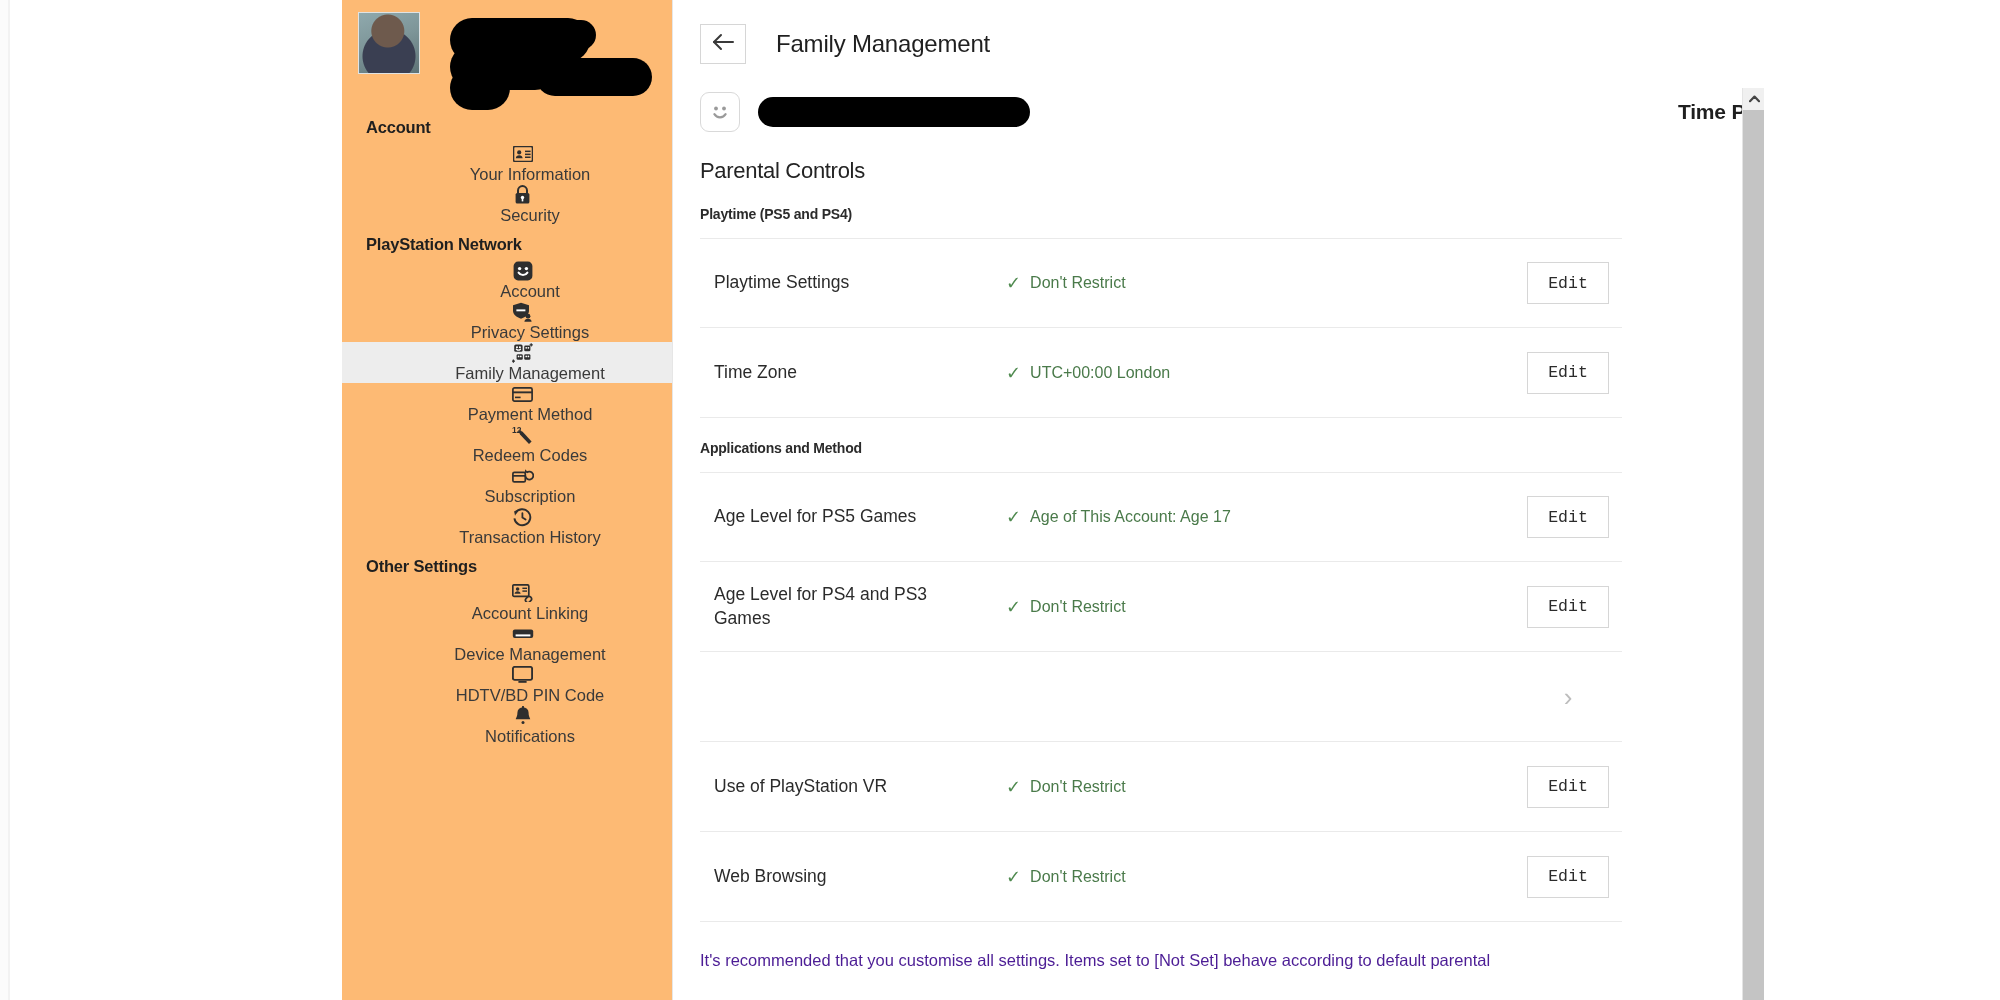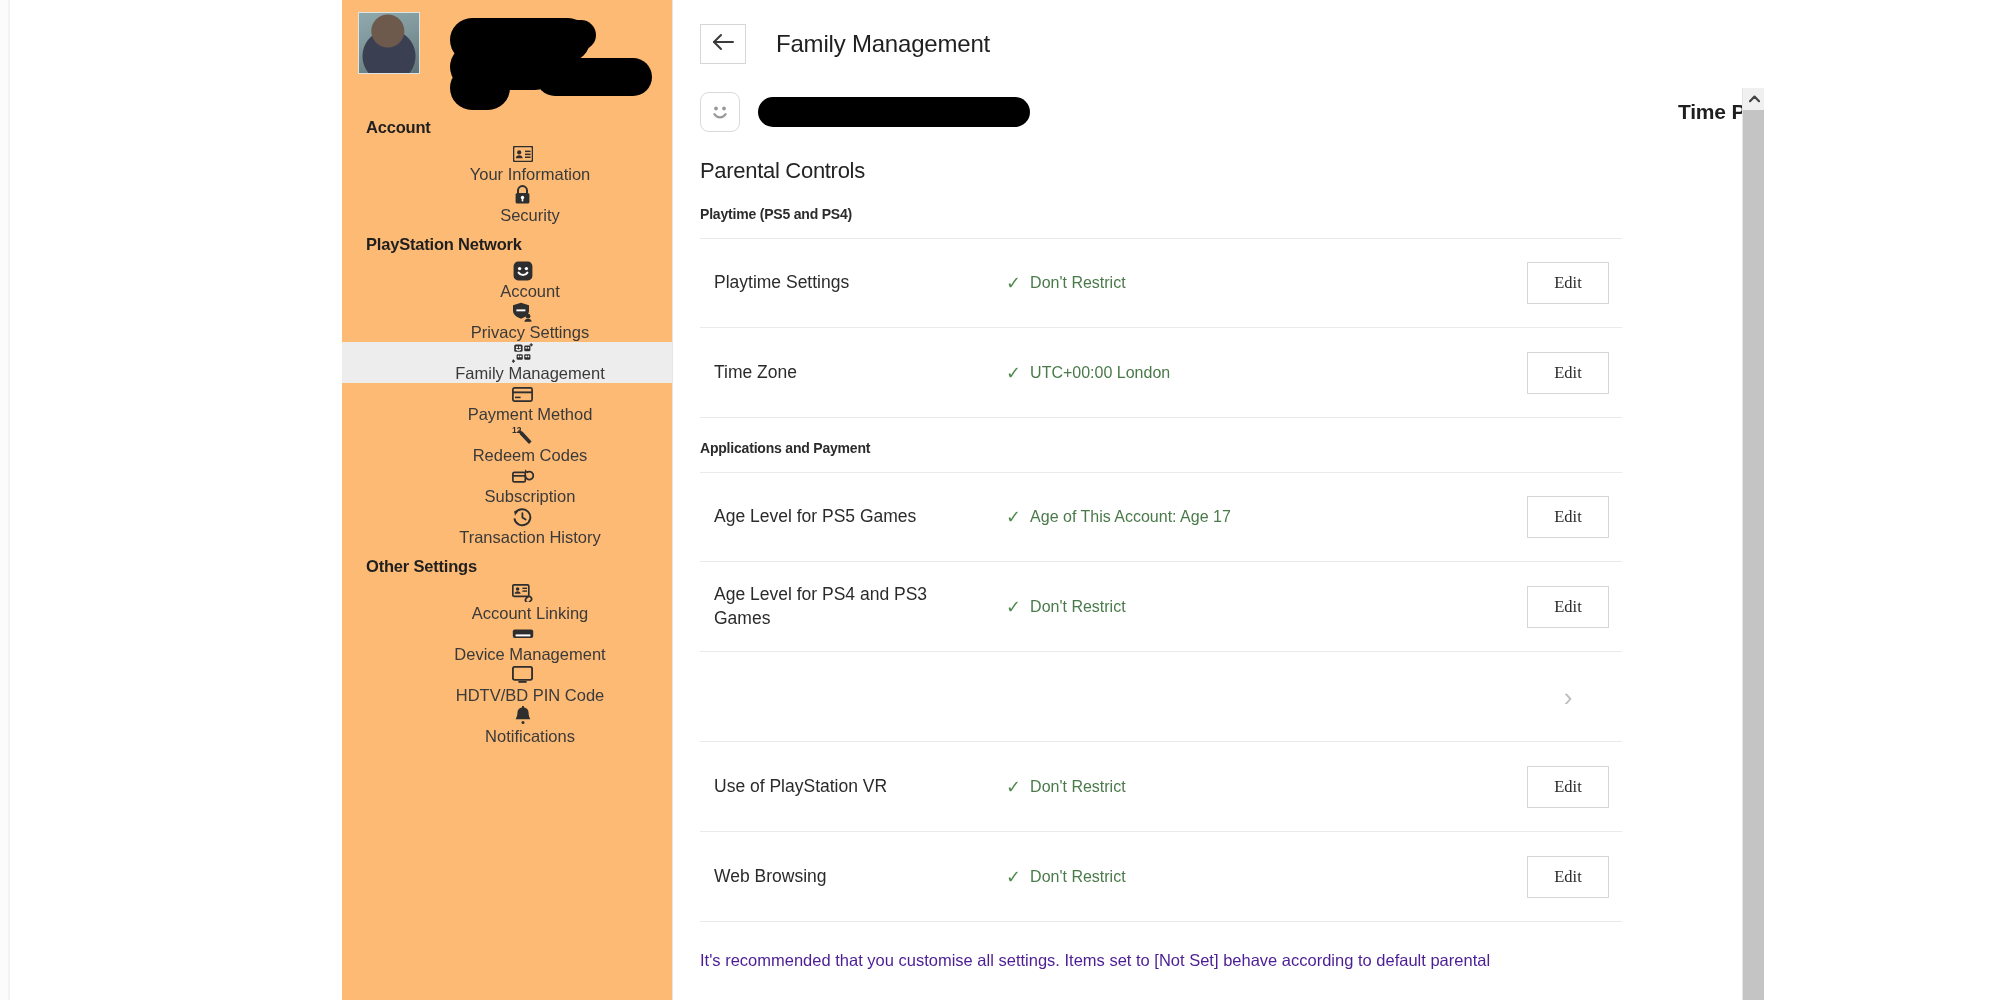--- a/index.html
+++ b/index.html
@@ -120,21 +120,21 @@
   }
   .row:first-child { border-top: 1px solid #eaeaea; }
   .row-label { flex: 0 0 262px; padding-left: 14px; font-size: 17.5px; color: #2b2b2b; line-height: 1.35; }
   .row-value { flex: 1 1 auto; display: flex; align-items: center; font-size: 16px; color: #4a7a4a; }
   .check { color: #4f8a4f; font-size: 18px; margin-right: 9px; line-height: 1; }
   .edit-btn {
     flex: 0 0 82px; height: 42px;
     border: 1px solid #d6d6d6; background: #fff;
     font-size: 16.5px; color: #2b2b2b;
     cursor: pointer; margin-right: 13px;
-    font-family: Liberation Serif, serif;
+    font-family: Liberation Mono, monospace;
   }
   .chev-right { flex: 0 0 82px; text-align: center; color: #bdbdbd; font-size: 26px; line-height: 1; margin-right: 13px; }
   .footnote {
     width: 922px; margin-top: 26px; padding-left: 0;
     font-size: 16.5px; color: #4c1d95; line-height: 1.5;
   }
 
   
   .vscroll {
     position: absolute; right: 236px; top: 88px; width: 22px; height: 912px;
@@ -392,21 +392,21 @@
             <div class="row-label">Time Zone</div>
             <div class="row-value">
               <span class="check">✓</span>
               <span>UTC+00:00 London</span>
             </div>
             <button class="edit-btn">Edit</button>
           </div>
 
         </div>
 
-        <div class="section-h2">Applications and Payment</div>
+        <div class="section-h2">Applications and Method</div>
         <div class="rows">
 
           <div class="row">
             <div class="row-label">Age Level for PS5 Games</div>
             <div class="row-value">
               <span class="check">✓</span>
               <span>Age of This Account: Age 17</span>
             </div>
             <button class="edit-btn">Edit</button>
           </div>

